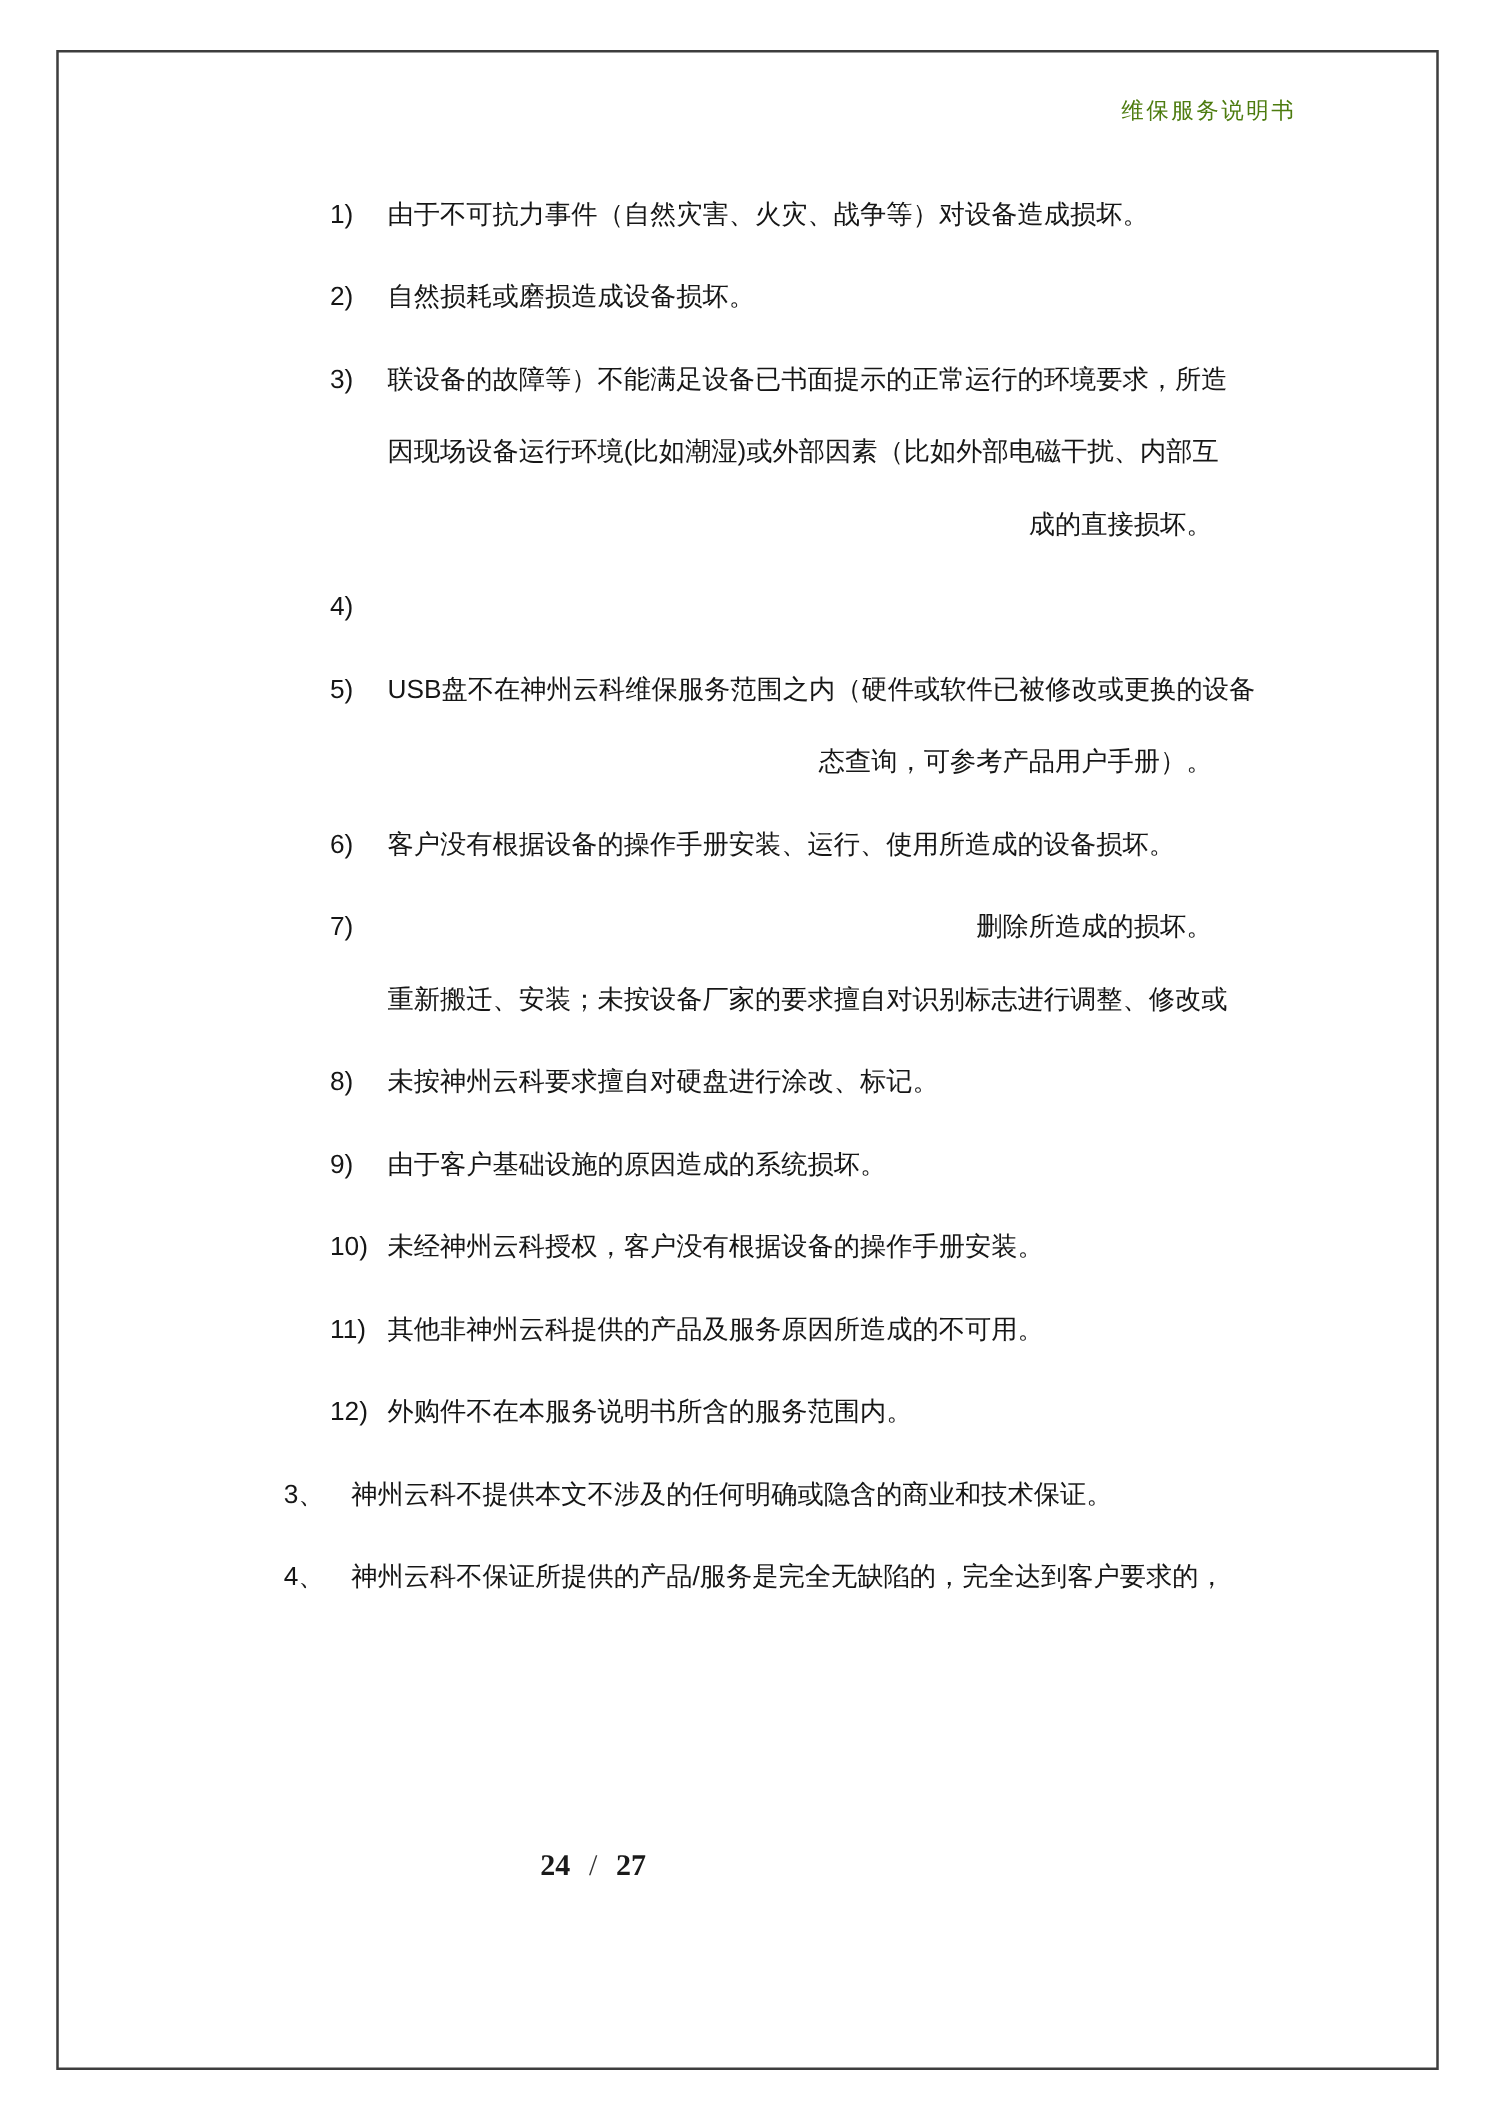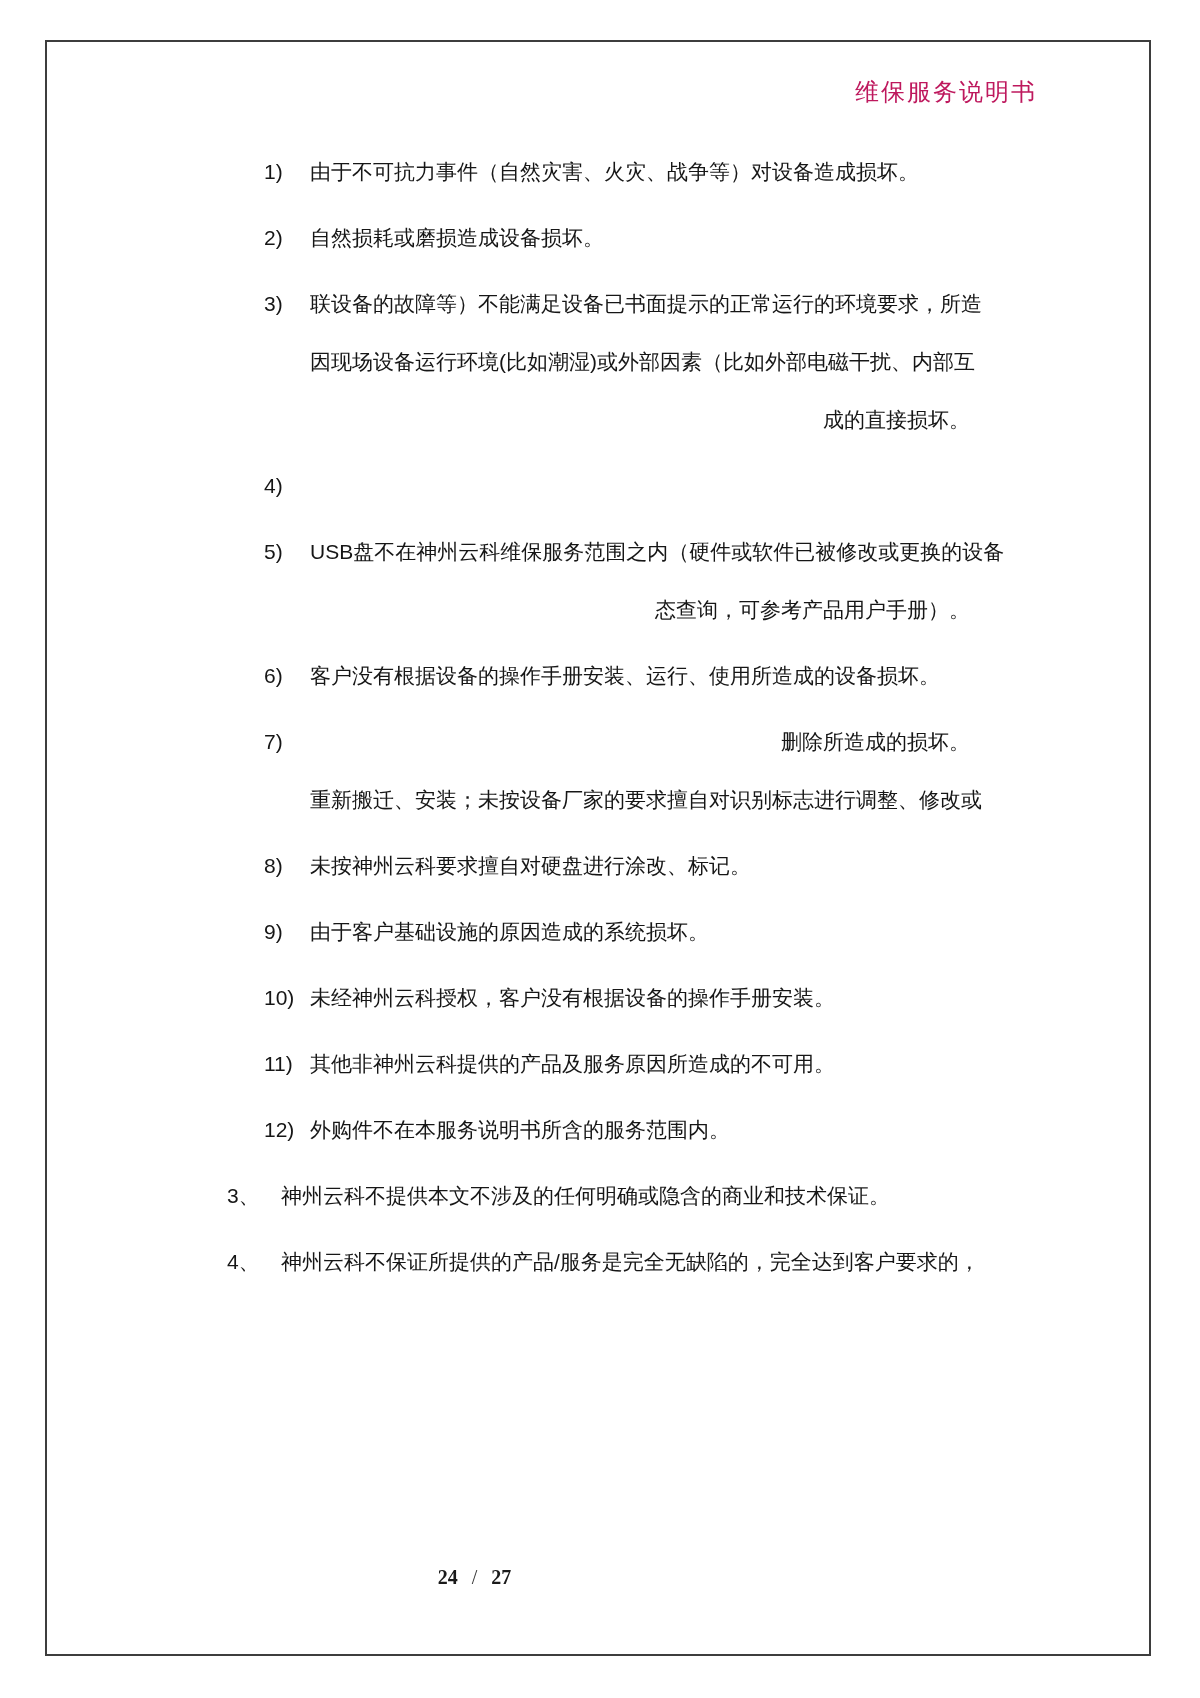--- a/index.html
+++ b/index.html
@@ -23,23 +23,23 @@
     width: 1106px;
     height: 1616px;
     border: 2px solid #3d3d3d;
     box-sizing: border-box;
     pointer-events: none;
   }
   .header-title {
     position: absolute;
     top: 76px;
     right: 163px;
-    font-size: 24px;
+    font-size: 18px;
     letter-spacing: 2px;
-    color: #be185d;
+    color: #4d7c0f;
   }
   .doc-list {
     position: absolute;
     left: 0;
     top: 143px;
     width: 1200px;
   }
   .item {
     display: flex;
     align-items: flex-start;
@@ -59,26 +59,26 @@
   .item .lines {
     flex: 0 0 auto;
     max-width: 660px;
   }
   .item .line {
     white-space: nowrap;
     text-align: right;
   }
   .page-footer {
     position: absolute;
-    top: 1566px;
+    top: 1480px;
     left: 0;
     width: 949px;
     text-align: center;
     font-family: "Liberation Serif", "DejaVu Serif", serif;
-    font-size: 20px;
+    font-size: 24px;
     color: #1a1a1a;
   }
   .page-footer .num { font-weight: bold; }
   .page-footer .sep {
     font-weight: normal;
     color: #333333;
     margin: 0 9px;
   }
 </style>
 </head>

